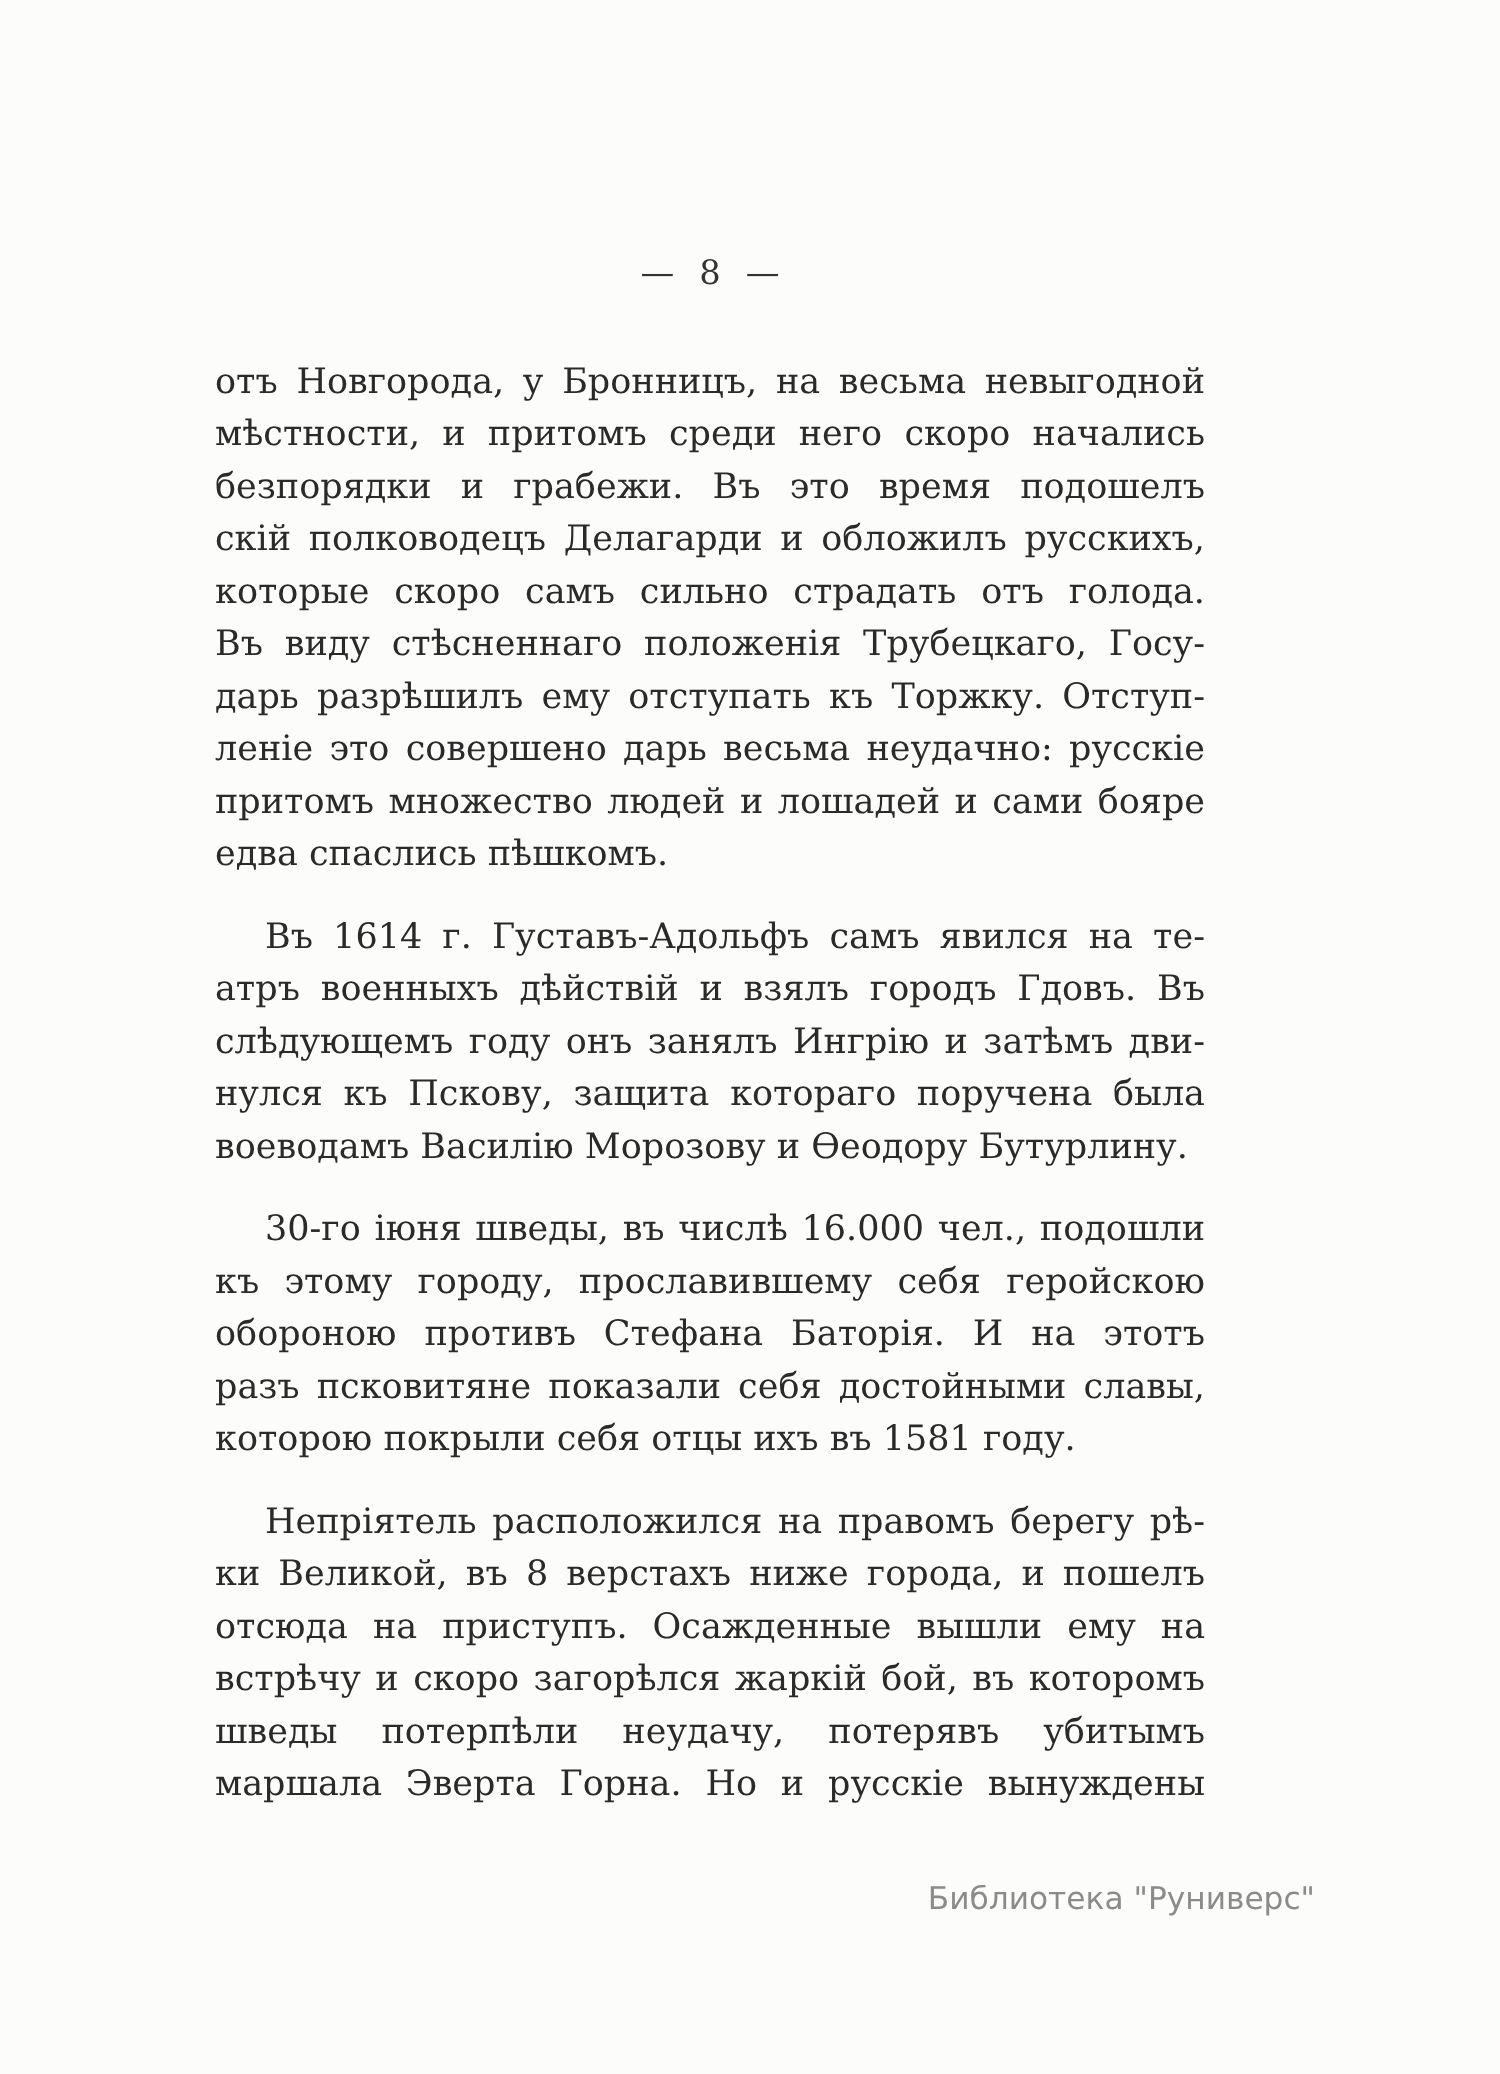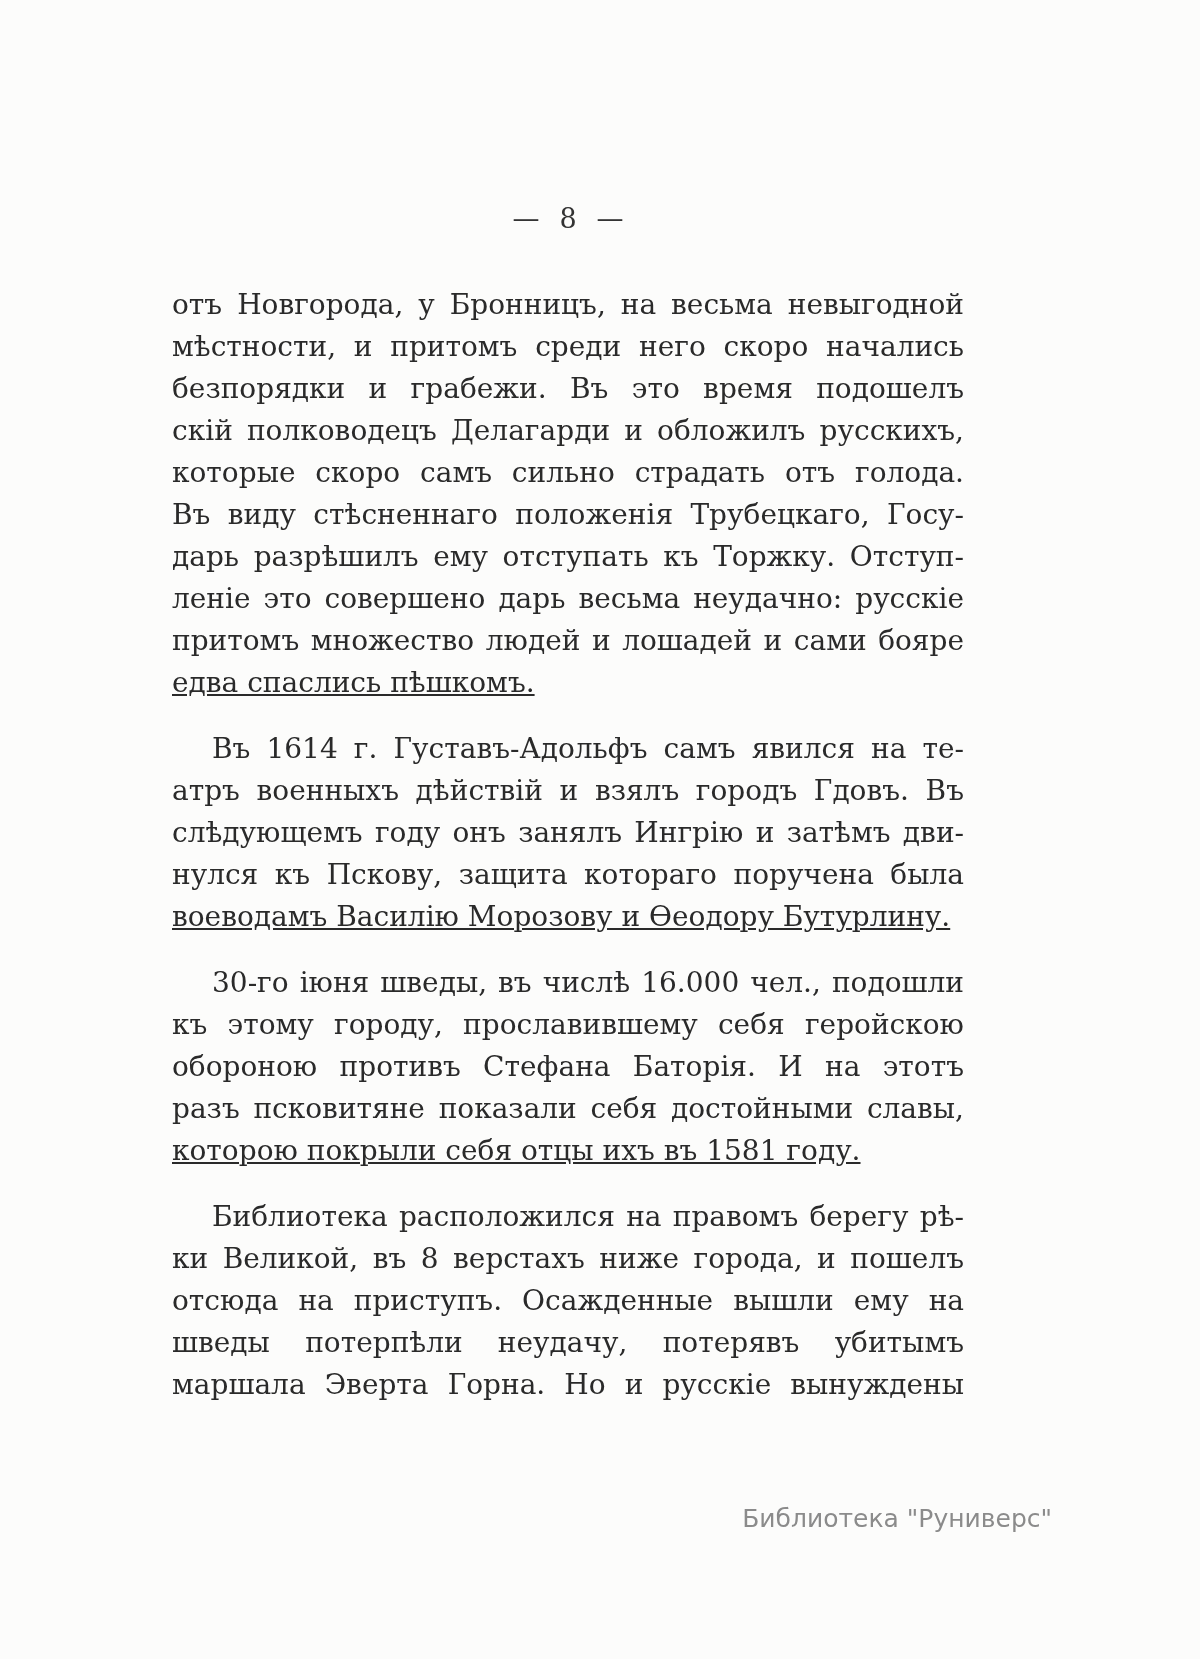--- a/index.html
+++ b/index.html
@@ -41,21 +41,20 @@
   }
   .line {
     text-align: justify;
     text-align-last: justify;
     height: 42px;
     overflow: hidden;
   }
   .line.last {
     text-align: left;
     text-align-last: left;
-    text-decoration: underline;
   }
   .paragraph.indent .line:first-child {
     text-indent: 40px;
     margin-top: 24px;
   }
   .watermark {
     position: absolute;
     top: 1504px;
     right: 148px;
     font-family: "DejaVu Sans", "Liberation Sans", sans-serif;
@@ -93,23 +92,24 @@
         <div class="line last">воеводамъ Василію Морозову и Ѳеодору Бутурлину.</div>
       </div>
       <div class="paragraph indent">
         <div class="line">30-го іюня шведы, въ числѣ 16.000 чел., подошли</div>
         <div class="line">къ этому городу, прославившему себя геройскою</div>
         <div class="line">обороною противъ Стефана Баторія. И на этотъ</div>
         <div class="line">разъ псковитяне показали себя достойными славы,</div>
         <div class="line last">которою покрыли себя отцы ихъ въ 1581 году.</div>
       </div>
       <div class="paragraph indent">
-        <div class="line">Библиотека расположился на правомъ берегу рѣ-</div>
+        <div class="line">Непріятель расположился на правомъ берегу рѣ-</div>
         <div class="line">ки Великой, въ 8 верстахъ ниже города, и пошелъ</div>
         <div class="line">отсюда на приступъ. Осажденные вышли ему на</div>
+        <div class="line">встрѣчу и скоро загорѣлся жаркій бой, въ которомъ</div>
         <div class="line">шведы потерпѣли неудачу, потерявъ убитымъ фельд-</div>
         <div class="line">маршала Эверта Горна. Но и русскіе вынуждены</div>
       </div>
     </div>
 
   <div class="watermark">Библиотека "Руниверс"</div>
 
 </div>
 
 </body></html>

